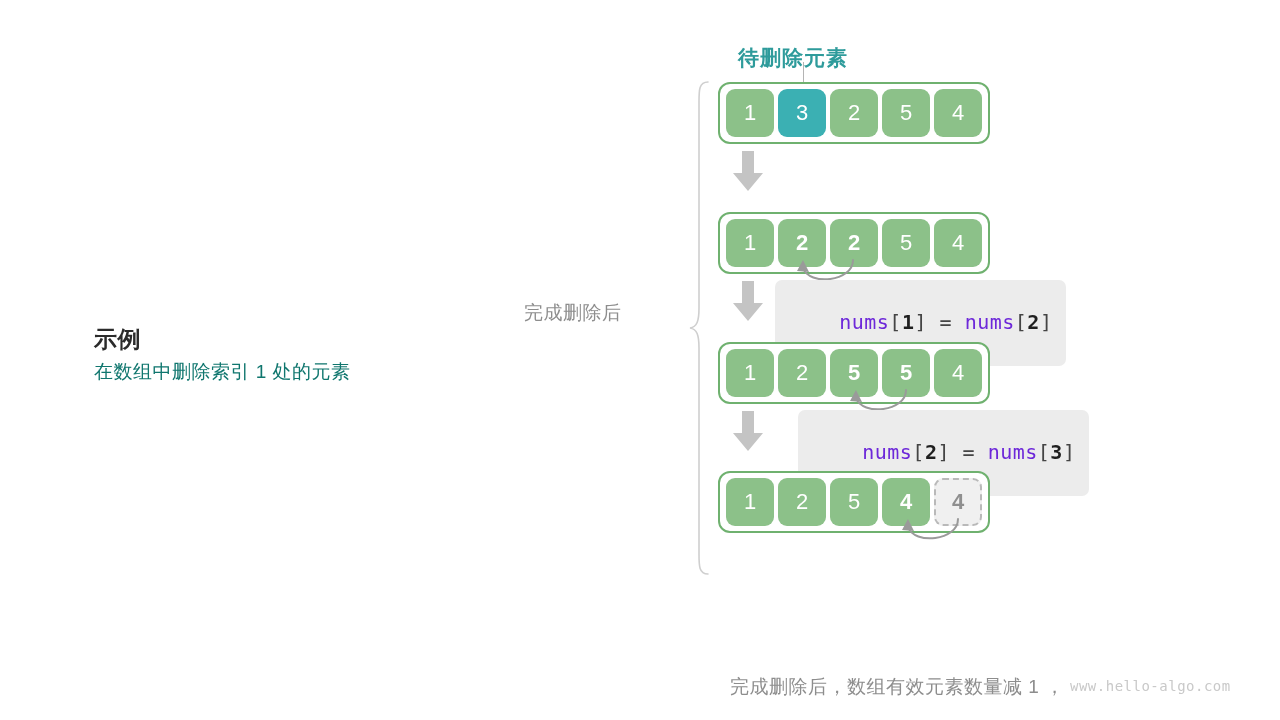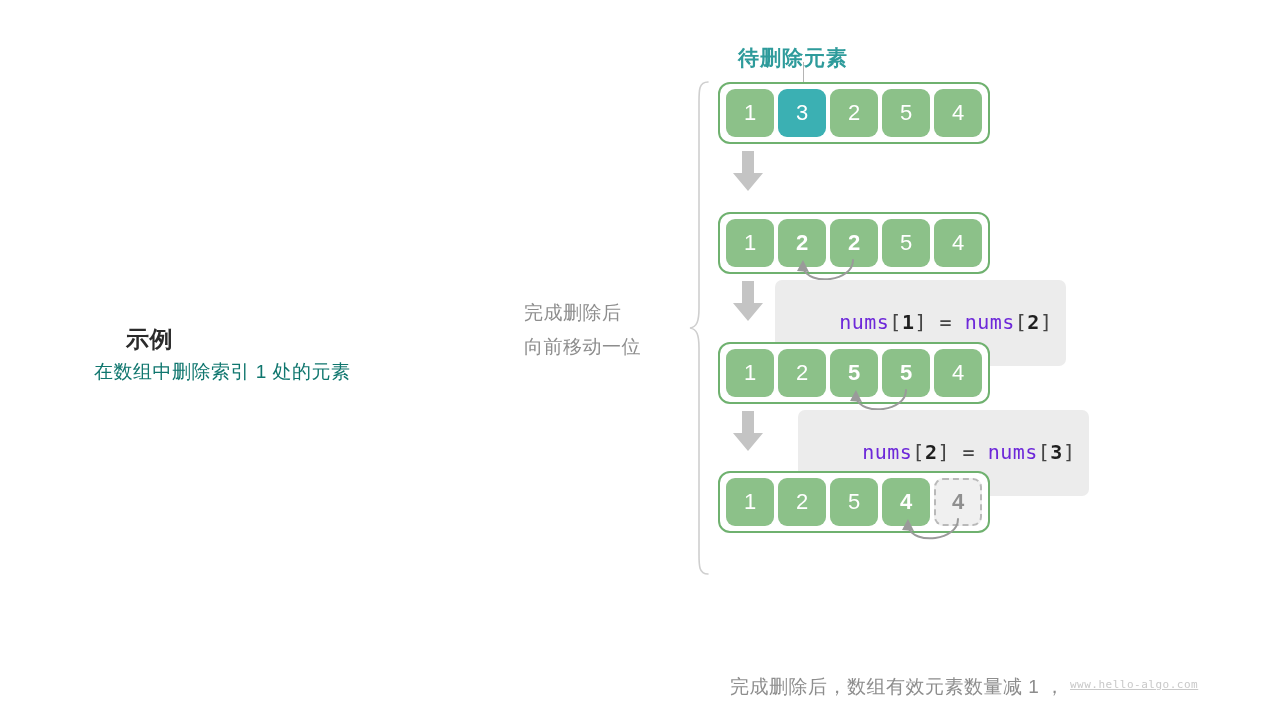--- a/index.html
+++ b/index.html
@@ -25,21 +25,20 @@
     left: 94px;
     top: 322px;
     width: 420px;
   }
   #left-caption .cap-title {
     font-size: 23px;
     font-weight: bold;
     color: #2b2b2b;
     line-height: 34px;
     letter-spacing: 0.5px;
-    margin-left: 32px;
   }
   #left-caption .cap-sub {
     font-size: 19px;
     color: #0f766e;
     line-height: 32px;
     letter-spacing: 0.5px;
     white-space: pre;
   }
 
   
@@ -151,39 +150,37 @@
     color: #8d8d8d;
     line-height: 37px;
     letter-spacing: 0.5px;
     white-space: pre;
   }
   #watermark {
     position: absolute;
     left: 1070px;
     top: 678px;
     font-family: "DejaVu Sans Mono", "Liberation Mono", monospace;
-    font-size: 11px;
+    font-size: 14px;
     color: #c9c9c9;
     letter-spacing: 0.5px;
-    text-decoration: underline;
   }
 </style>
 </head>
 <body>
 
 <div class="stage">
 
   <div id="left-caption">
     <div class="cap-title">示例</div>
     <div class="cap-sub">在数组中删除索引 1 处的元素</div>
   </div>
 
   <div id="shift-note">
     <div>完成删除后</div>
-    <div>向前移动一位</div>
   </div>
 
   <svg id="brace-left" viewBox="0 0 22 496">
     <path d="M20 2 C11 2 11 10 11 22 L11 228 C11 241 9 247 2 248 C9 249 11 255 11 268 L11 474 C11 486 11 494 20 494" fill="none" stroke="#cfcfcf" stroke-width="1.6" stroke-linecap="round"></path>
   </svg>
 
   <div id="delete-title">待删除元素</div>
   <div id="title-connector"></div>
 
   <div class="array-frame" style="left:718px; top:82px;">

